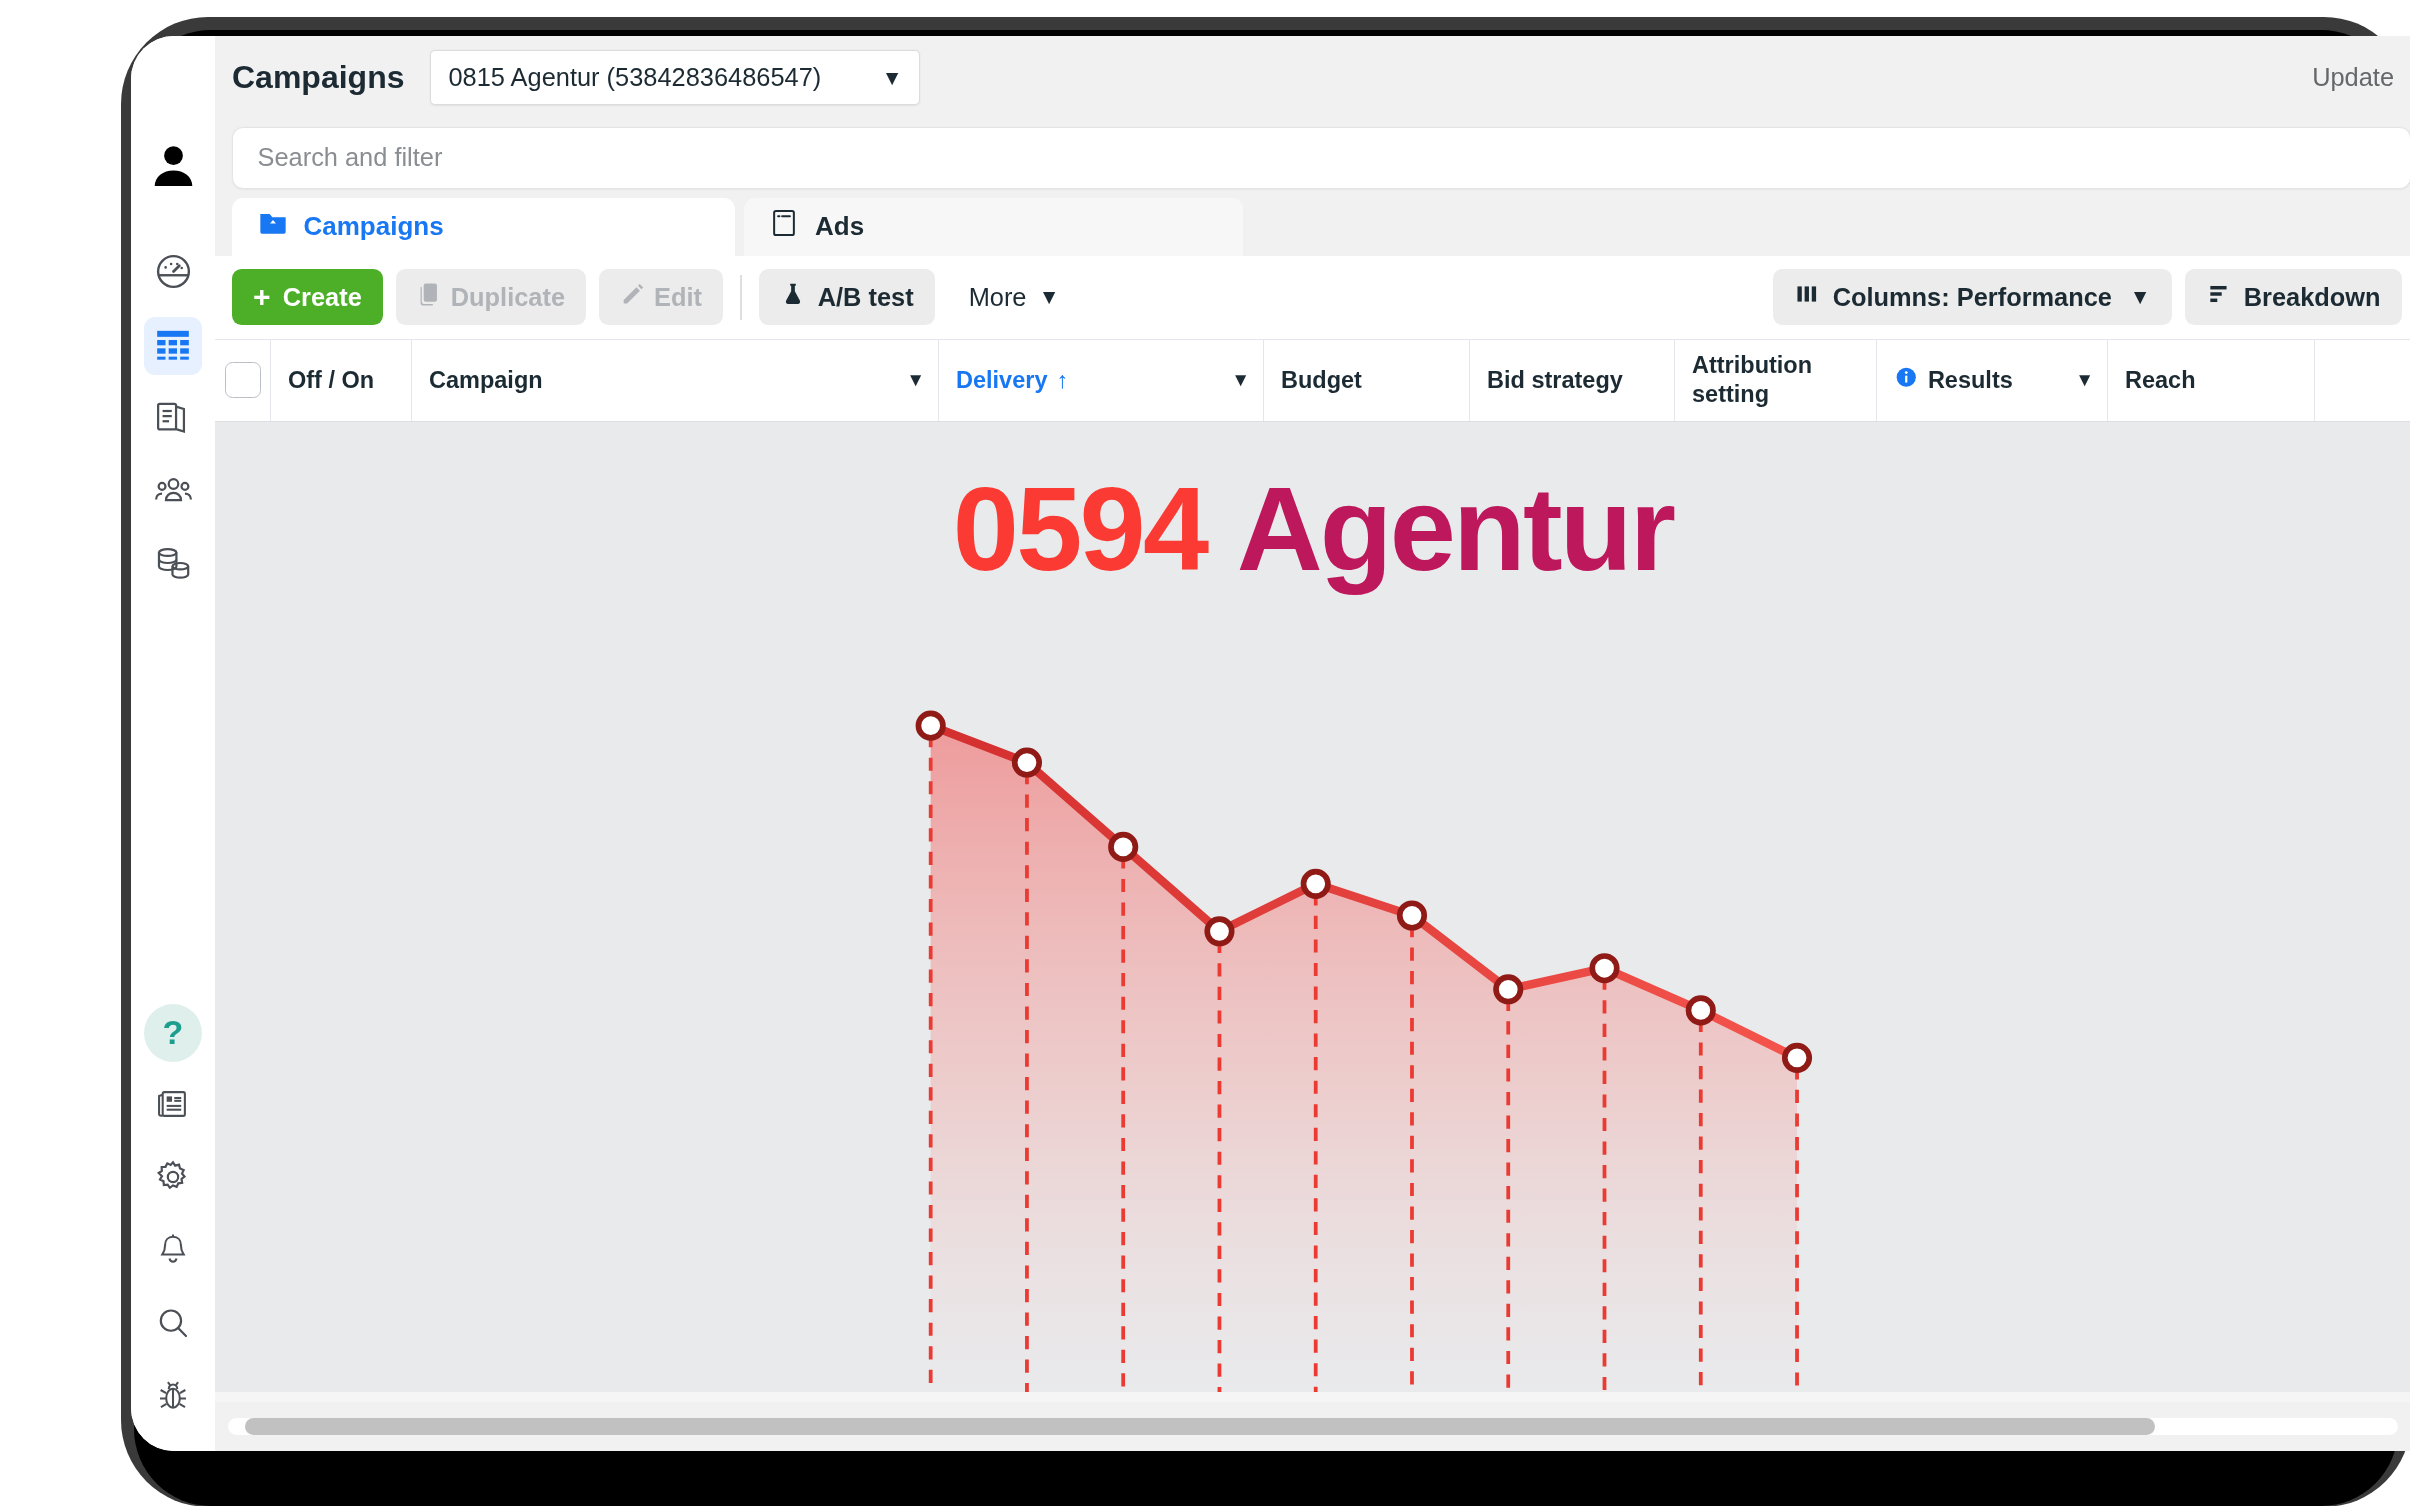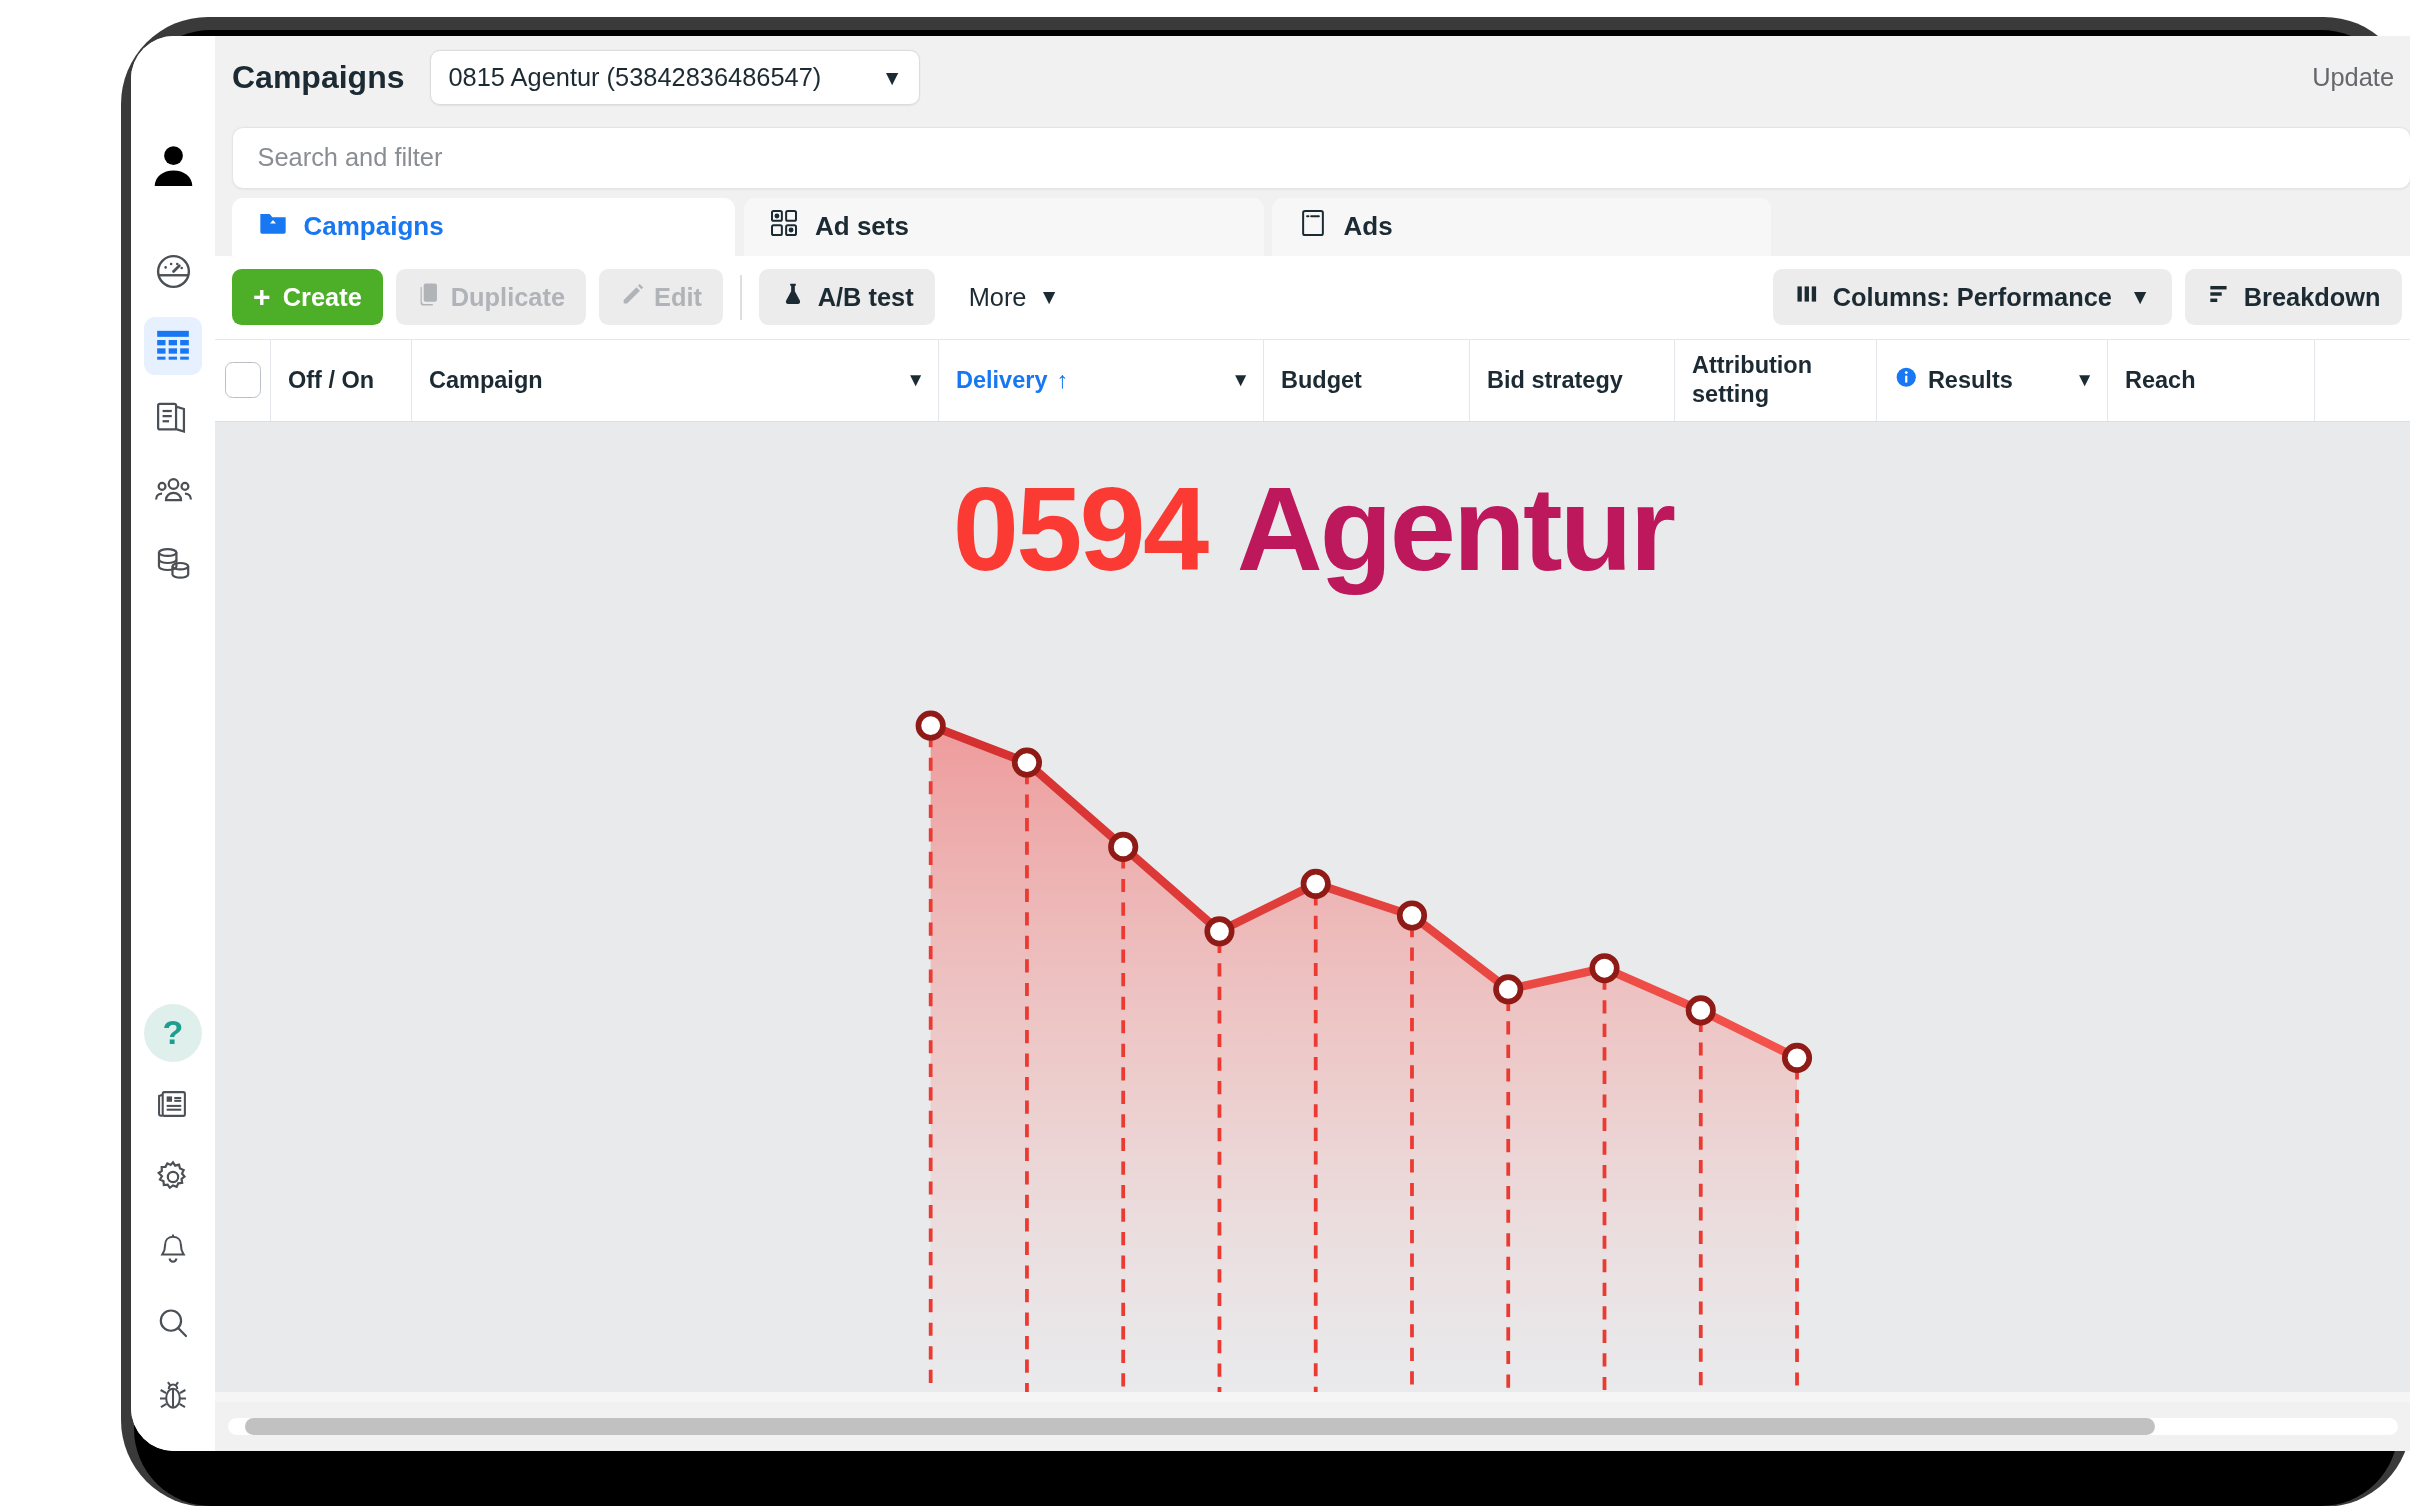--- a/index.html
+++ b/index.html
@@ -99,21 +99,21 @@
     font-size: 32px;
     font-weight: bold;
     color: #1c2b33;
     margin-right: 26px;
   }
   #account-select {
     height: 55px;
     min-width: 490px;
     background: #ffffff;
     border: 0.9px solid #dcdcdc;
-    border-radius: 10px;
+    border-radius: 5px;
     display: flex;
     align-items: center;
     padding: 0 17px;
     font-size: 25.4px;
     color: #1c2b33;
     justify-content: space-between;
     cursor: pointer;
     box-shadow: 0 0.9px 1.9px rgba(0,0,0,.07);
   }
   #account-select .caret { margin-left: 32px; color:#1c2b33; font-size: 21px;}
@@ -436,33 +436,20 @@
 
     <div id="tabs">
       <div class="tab active t-campaigns">
         <span>
           <svg width="32" height="32" viewBox="0 0 24 24">
             <path d="M2.5 5.2h7l2 2.4h10v11.2a1.2 1.2 0 0 1-1.2 1.2H3.7a1.2 1.2 0 0 1-1.2-1.2z" fill="#1877f2"></path>
             <path d="M9.8 12.4l2.2-2.6 2.2 2.6z" fill="#ffffff"></path>
           </svg>
         </span>
         <span>Campaigns</span>
-      </div>
-      <div class="tab inactive t-adsets">
-        <span>
-          <svg width="32" height="32" viewBox="0 0 24 24" fill="none" stroke="#1c2b33" stroke-width="1.5">
-            <rect x="3" y="3" width="7.4" height="7.4" rx="1.2"></rect>
-            <rect x="13.6" y="3" width="7.4" height="7.4" rx="1.2"></rect>
-            <rect x="3" y="13.6" width="7.4" height="7.4" rx="1.2"></rect>
-            <rect x="13.6" y="13.6" width="7.4" height="7.4" rx="1.2"></rect>
-            <circle cx="6.7" cy="6.7" r="1.1" fill="#1c2b33"></circle>
-            <circle cx="17.3" cy="17.3" r="1.1" fill="#1c2b33"></circle>
-          </svg>
-        </span>
-        <span>Ad sets</span>
       </div>
       <div class="tab inactive t-ads">
         <span>
           <svg width="32" height="32" viewBox="0 0 24 24" fill="none" stroke="#1c2b33" stroke-width="1.5">
             <rect x="4.6" y="3" width="14.8" height="18" rx="1.4"></rect>
             <line x1="7.6" y1="7" x2="8.6" y2="7" stroke-linecap="round"></line>
             <line x1="10.6" y1="7" x2="16.4" y2="7" stroke-linecap="round"></line>
           </svg>
         </span>
         <span>Ads</span>

